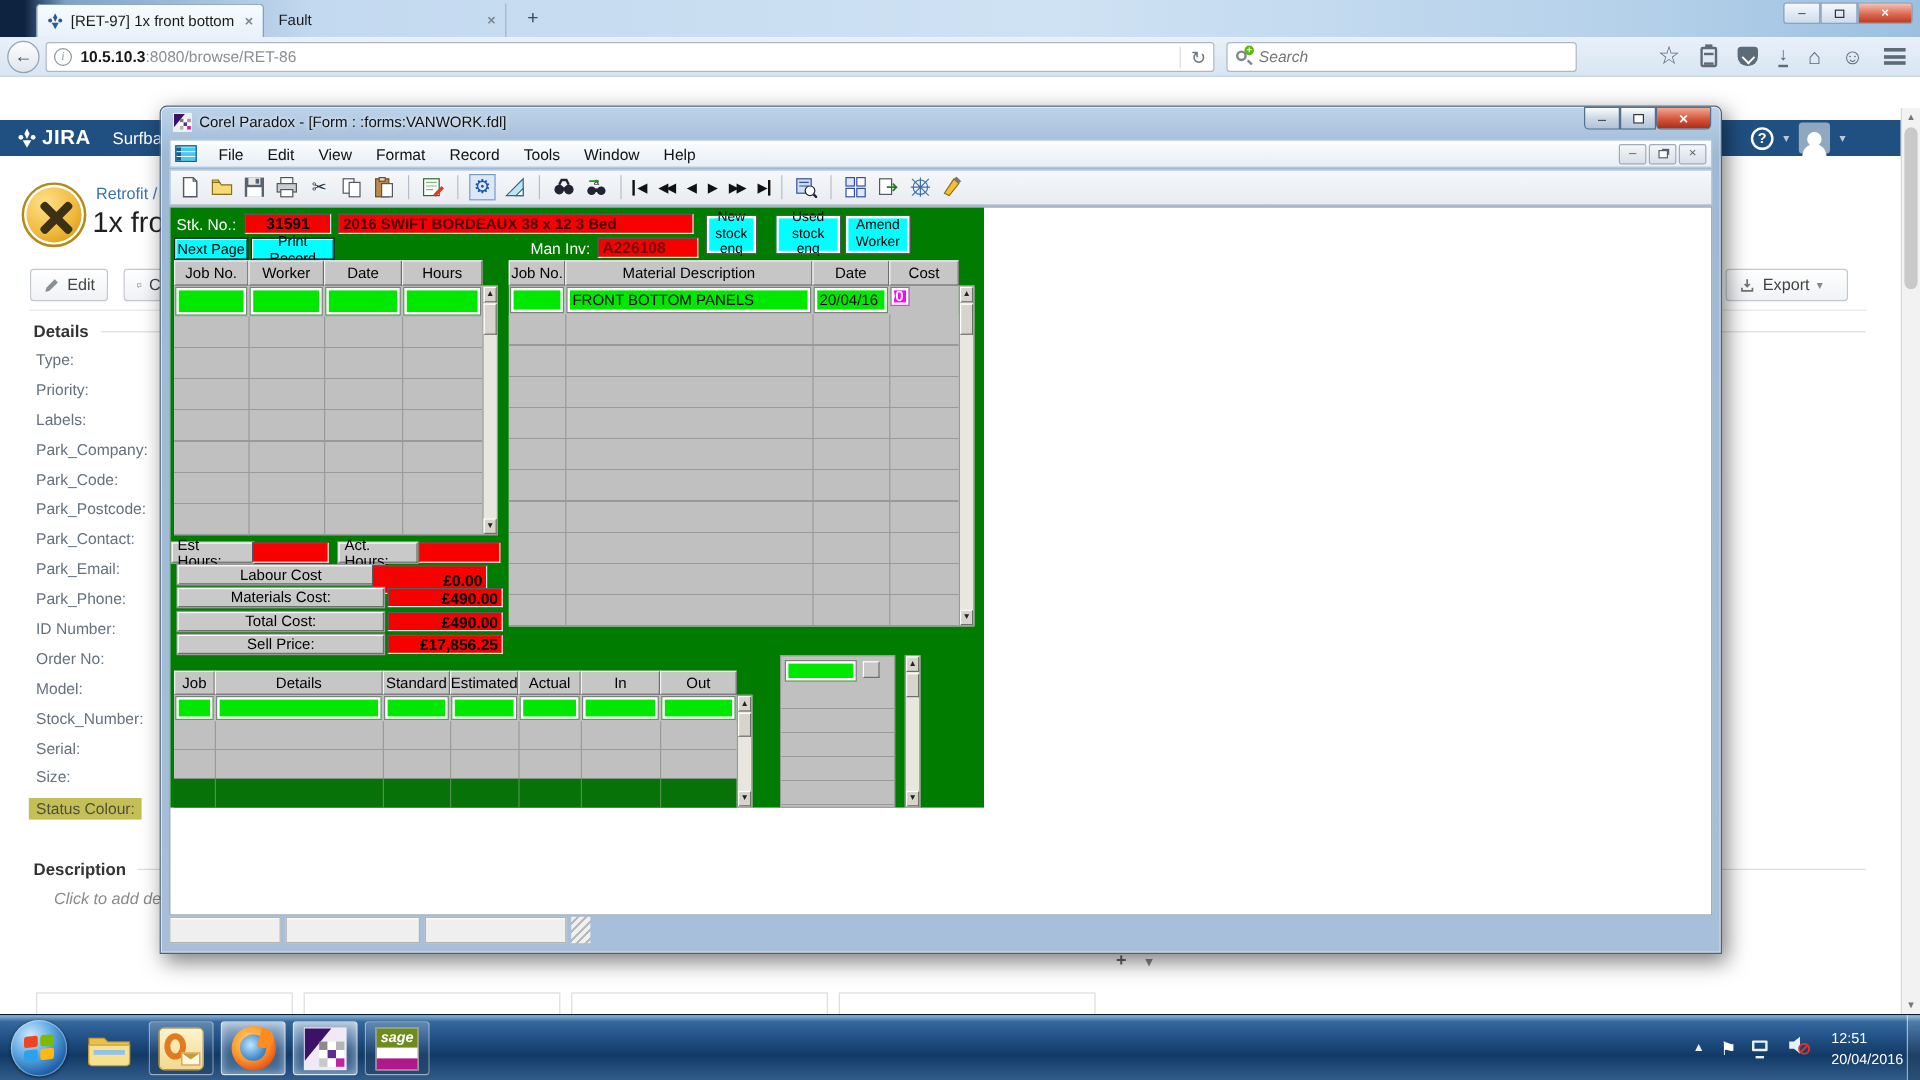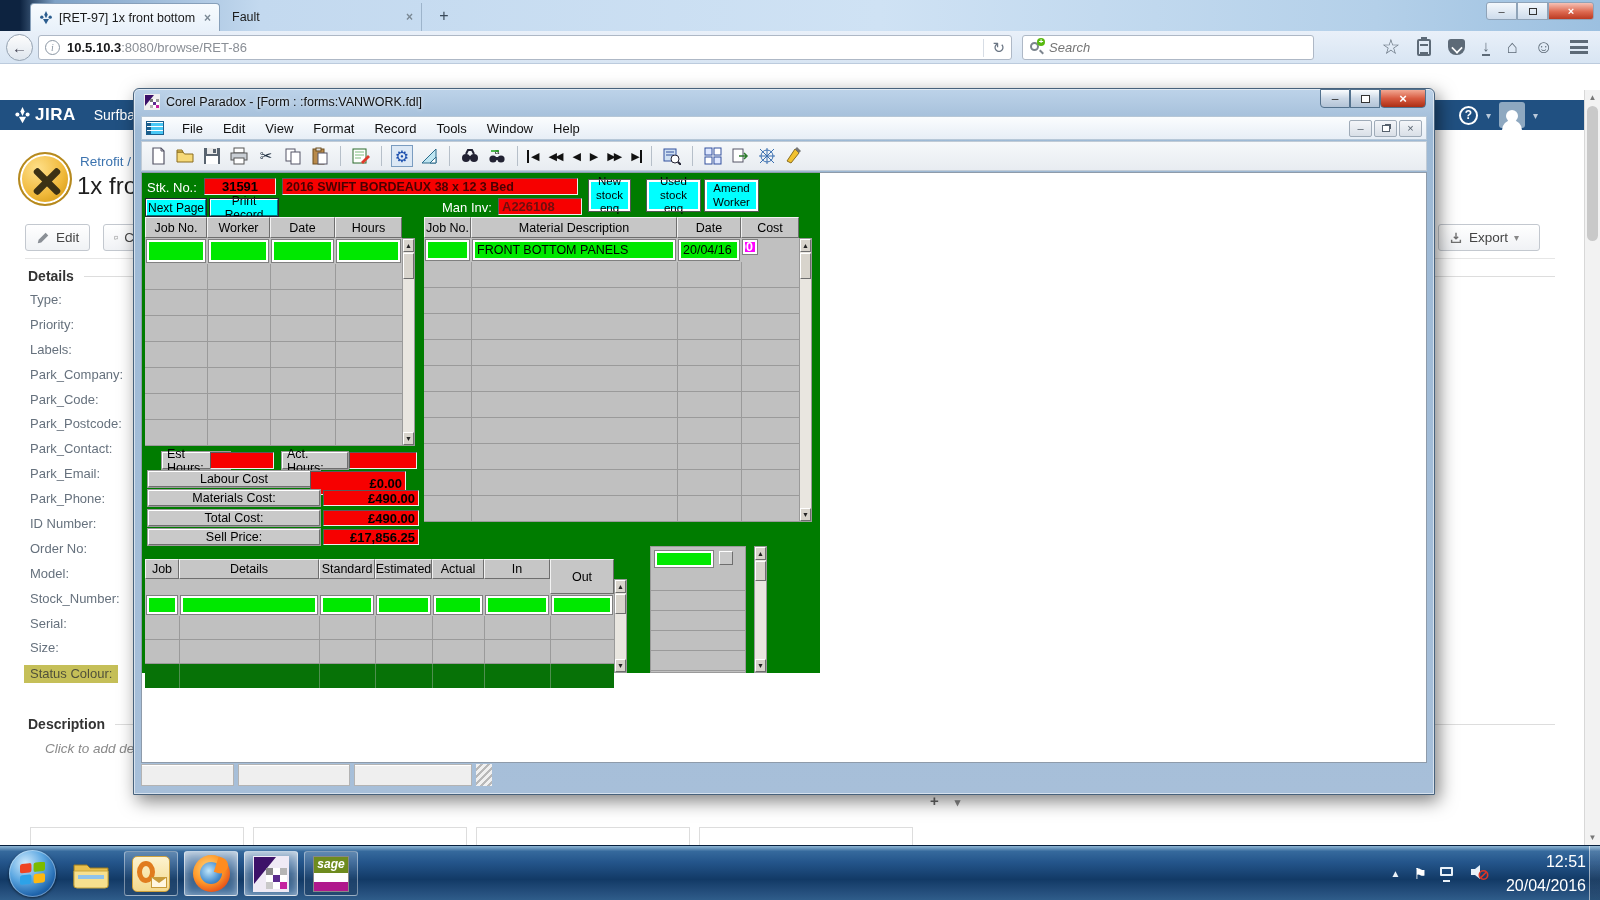--- a/index.html
+++ b/index.html
@@ -152,21 +152,21 @@
   .orb svg{position:absolute;left:11px;top:12px;width:25px;height:23px}
   .tbtn{position:absolute;top:5px;width:54px;height:45px;border-radius:3px;display:flex;align-items:center;justify-content:center}
   .tbtn.framed{border:1px solid rgba(255,255,255,.4);background:linear-gradient(rgba(255,255,255,.22),rgba(255,255,255,.06) 55%,rgba(0,0,0,.12))}
   .tbtn.active{border:1px solid rgba(255,255,255,.65);background:linear-gradient(rgba(255,255,255,.55),rgba(200,228,250,.25) 50%,rgba(120,170,215,.35));box-shadow:inset 0 0 8px rgba(255,255,255,.5)}
   .tray{position:absolute;right:14px;top:0;height:55px;display:flex;align-items:center;gap:13px;color:#fff}
   .tray .sm{font-size:10px;color:#e9f1f8}
   .tray .flag{font-size:15px}
   .netico{width:17px;height:14px;position:relative}
   .netico i{position:absolute;left:0;top:0;width:13px;height:9px;border:2px solid #e9f1f8;border-radius:1px}
   .netico b{position:absolute;left:3px;bottom:-1px;width:7px;height:2px;background:#e9f1f8}
-  .clock{text-align:right;font-size:16px;line-height:1.5;margin-left:4px}
+  .clock{font-size:12px;line-height:1.5;margin-left:4px}
   .showdesk{position:absolute;right:0;top:0;width:11px;height:55px;border-left:1px solid rgba(255,255,255,.55);background:linear-gradient(rgba(255,255,255,.15),rgba(0,0,0,.15))}
   .fxicon{position:relative;width:37px;height:37px;border-radius:50%;background:radial-gradient(circle at 40% 35%,#ffd27a,#ff9b2a 45%,#e8551a 75%,#c23a0f)}
   .fxicon i{position:absolute;left:7px;top:7px;width:22px;height:22px;border-radius:50%;background:radial-gradient(circle at 40% 40%,#bfe6fb,#4a90cf 60%,#225a96)}
   .fxicon b{position:absolute;right:2px;top:3px;width:12px;height:16px;border-radius:0 8px 8px 0;background:#ff8c1e;transform:rotate(18deg)}
   .olicon{width:38px;height:36px;border-radius:5px;background:linear-gradient(#fdf3cf,#f3d98e);border:1px solid #cfa13c;position:relative}
   .olicon i{position:absolute;left:4px;top:4px;width:18px;height:22px;border-radius:50%;border:5px solid #e07c1f}
   .olicon b{position:absolute;right:2px;bottom:3px;width:16px;height:11px;background:#fff7e0;border:1px solid #c89b3a}
   .olicon b::after{content:"";position:absolute;left:0;top:0;border:7px solid transparent;border-top:5px solid #c89b3a;width:0}
   .sageicon{width:36px;height:36px;background:#fff;position:relative;border:1px solid #888}
   .sageicon .g{position:absolute;left:0;top:0;width:100%;height:16px;background:#6e8b1e;color:#fff;font-size:12px;font-weight:bold;text-align:center;line-height:15px;font-style:italic}
@@ -548,21 +548,21 @@
             <span class="gc mag">£490.00</span>
           </div>
           <div class="erows" style="height:260px;background-image:repeating-linear-gradient(to bottom,transparent 0 25px,#9a9a9a 25px 26px),linear-gradient(#9a9a9a,#9a9a9a),linear-gradient(#9a9a9a,#9a9a9a),linear-gradient(#9a9a9a,#9a9a9a);background-size:auto,1px 100%,1px 100%,1px 100%;background-position:0 0,47px 0,253px 0,317px 0;background-repeat:repeat,no-repeat,no-repeat,no-repeat"></div>
         </div>
         <div class="vsb" style="left:657px;top:65px;height:284px">
           <span class="sb top">▲</span>
           <span class="sth"></span>
           <span class="sb bot">▼</span>
         </div>
 
-        <span class="graylbl" style="left:20px;top:279px;width:68px;height:17px">Est Hours:</span>
+        <span class="graylbl" style="left:1px;top:279px;width:68px;height:17px">Est Hours:</span>
         <span class="redfield" style="left:68px;top:279px;width:64px;height:17px"></span>
         <span class="graylbl" style="left:140px;top:279px;width:66px;height:17px">Act. Hours:</span>
         <span class="redfield" style="left:207px;top:279px;width:68px;height:17px"></span>
 
         <span class="graylbl center" style="left:6px;top:298px;width:172px;height:16px">Labour Cost</span>
         <span class="redfield sumval" style="left:168px;top:298px;width:96px;height:24px">£0.00</span>
         <span class="graylbl center" style="left:6px;top:317px;width:172px;height:16px">Materials Cost:</span>
         <span class="redfield sumval" style="left:181px;top:317px;width:96px;height:16px">£490.00</span>
         <span class="graylbl center" style="left:6px;top:337px;width:172px;height:16px">Total Cost:</span>
         <span class="redfield sumval" style="left:181px;top:337px;width:96px;height:16px">£490.00</span>
@@ -570,21 +570,21 @@
         <span class="redfield sumval" style="left:181px;top:356px;width:96px;height:16px">£17,856.25</span>
 
         <div class="ptable" style="left:3px;top:386px;width:469px;height:114px">
           <div class="phead" style="grid-template-columns:34px 140px 56px 57px 52px 66px 64px">
             <span class="phcell" style="height:20px">Job</span>
             <span class="phcell" style="height:20px">Details</span>
             <span class="phcell" style="height:20px">Standard</span>
             <span class="phcell" style="height:20px">Estimated</span>
             <span class="phcell" style="height:20px">Actual</span>
             <span class="phcell" style="height:20px">In</span>
-            <span class="phcell" style="height:35px">Out</span>
+            <span class="phcell" style="height:20px">Out</span>
           </div>
           <div class="grow" style="grid-template-columns:34px 140px 56px 57px 52px 66px 64px;height:22px">
             <span class="gc"></span>
             <span class="gc"></span>
             <span class="gc"></span>
             <span class="gc"></span>
             <span class="gc"></span>
             <span class="gc"></span>
             <span class="gc"></span>
           </div>

